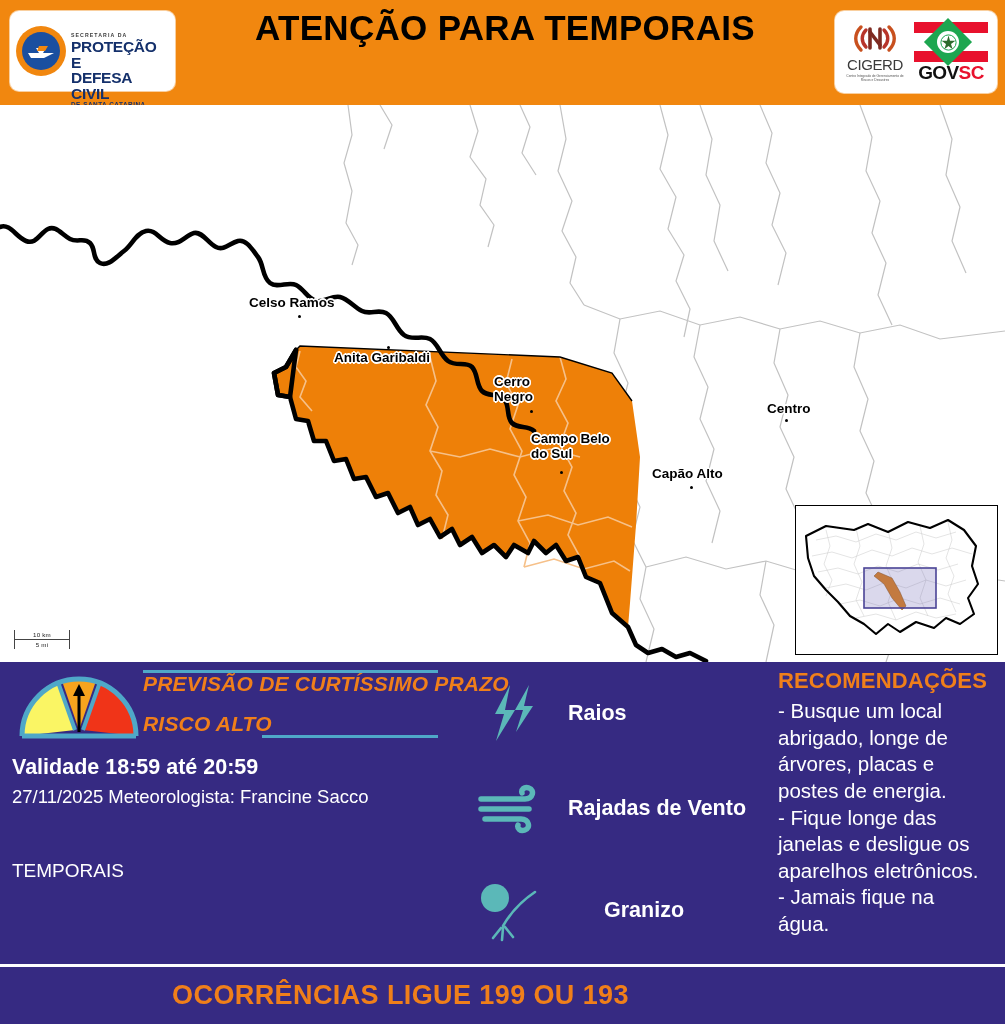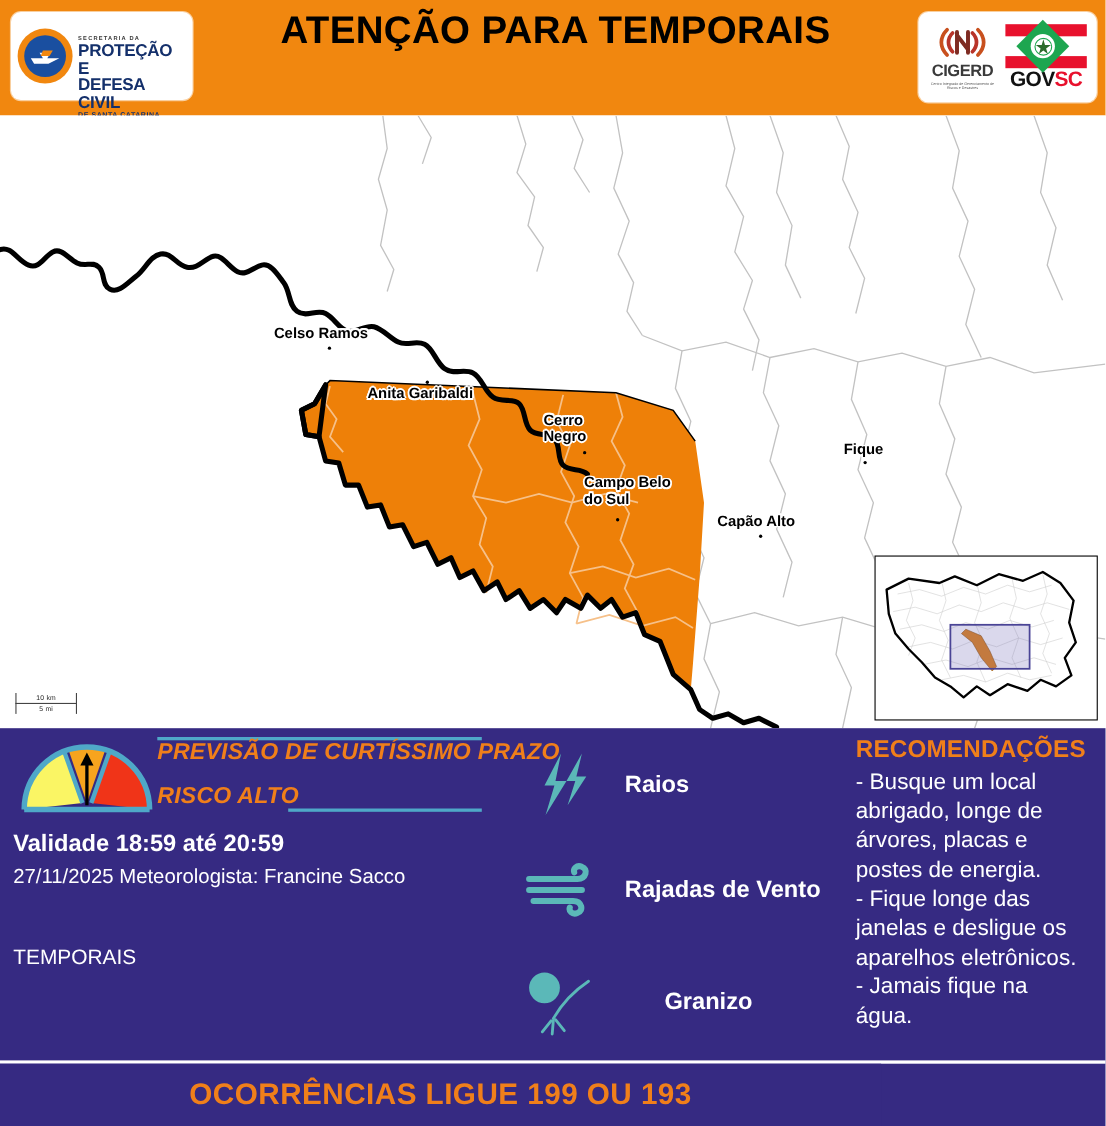--- a/index.html
+++ b/index.html
@@ -19,21 +19,21 @@
   .dc-l1{margin-top:1px;}
   .dc-l2{margin-top:0px;}
   .dc-sub{font-size:6.4px;font-weight:bold;color:#14306b;letter-spacing:.5px;margin-top:1px;}
 
   #title{position:absolute;left:195px;top:8px;width:620px;text-align:center;color:#000;
          font-size:35px;font-weight:bold;line-height:1.12;letter-spacing:.3px;}
 
   #logo-right{right:8px;top:11px;width:162px;height:82px;display:flex;align-items:center;justify-content:space-around;padding:0 5px;box-sizing:border-box;}
   .cigerd{width:66px;text-align:center;}
   .cigerd-mark{height:34px;display:flex;align-items:center;justify-content:center;}
-  .cigerd-name{font-size:15px;font-weight:bold;color:#3a3a3a;letter-spacing:-.4px;line-height:1;margin-top:1px;}
+  .cigerd-name{font-size:15px;font-weight:normal;color:#3a3a3a;letter-spacing:-.4px;line-height:1;margin-top:1px;}
   .cigerd-sub{font-size:3.3px;color:#555;line-height:1.25;margin-top:2px;}
   .govsc{width:78px;text-align:center;}
   .sc-flag{width:74px;height:40px;position:relative;margin:0 auto;background:#fff;}
   .sc-stripe{position:absolute;left:0;width:74px;height:11px;background:#E8112D;}
   .sc-diamond{position:absolute;left:17px;top:3px;width:34px;height:34px;background:#1DA650;transform:rotate(45deg);}
   .sc-disc{position:absolute;left:23px;top:9px;width:22px;height:22px;border-radius:50%;background:#fff;display:flex;align-items:center;justify-content:center;}
   .govsc-name{font-size:19px;font-weight:bold;color:#111;letter-spacing:-.6px;line-height:1;margin-top:1px;}
   .govsc-name b{color:#E8112D;}
 
   
@@ -213,21 +213,21 @@
     <div class="city-dot" style="left:387px;top:241px;"></div>
 
     <div class="city-label" style="left: 494px; top: 270px; white-space: pre-line;">Cerro
 Negro</div>
     <div class="city-dot" style="left:530px;top:305px;"></div>
 
     <div class="city-label" style="left: 531px; top: 327px; white-space: pre-line;">Campo Belo
 do Sul</div>
     <div class="city-dot" style="left:560px;top:366px;"></div>
 
-    <div class="city-label" style="left: 767px; top: 297px; white-space: pre-line;">Fique</div>
+    <div class="city-label" style="left: 767px; top: 297px; white-space: pre-line;">Centro</div>
     <div class="city-dot" style="left:785px;top:314px;"></div>
 
     <div class="city-label" style="left: 652px; top: 362px; white-space: pre-line;">Capão Alto</div>
     <div class="city-dot" style="left:690px;top:381px;"></div>
 
     <div id="scalebar">
       <div class="sb-row top">
           <div class="sb-txt">10 km</div>
         </div>
       <div class="sb-row">

